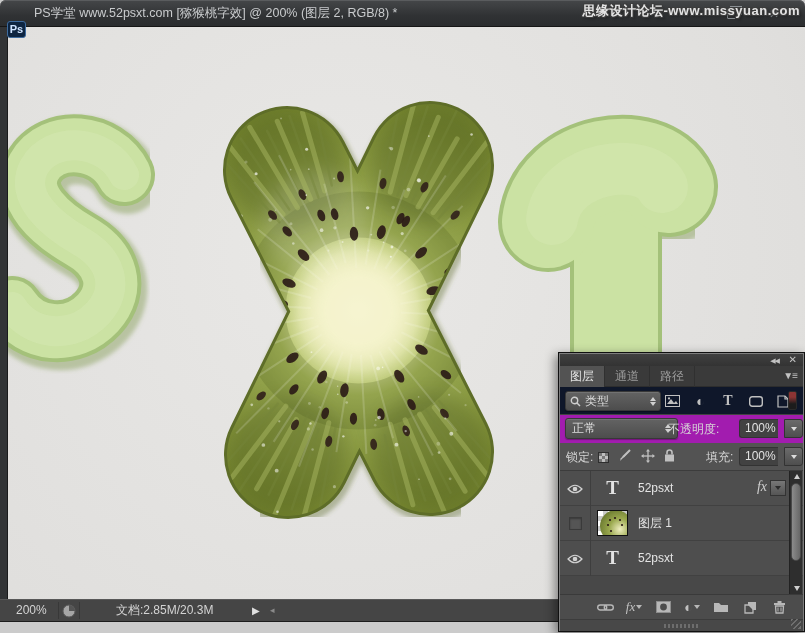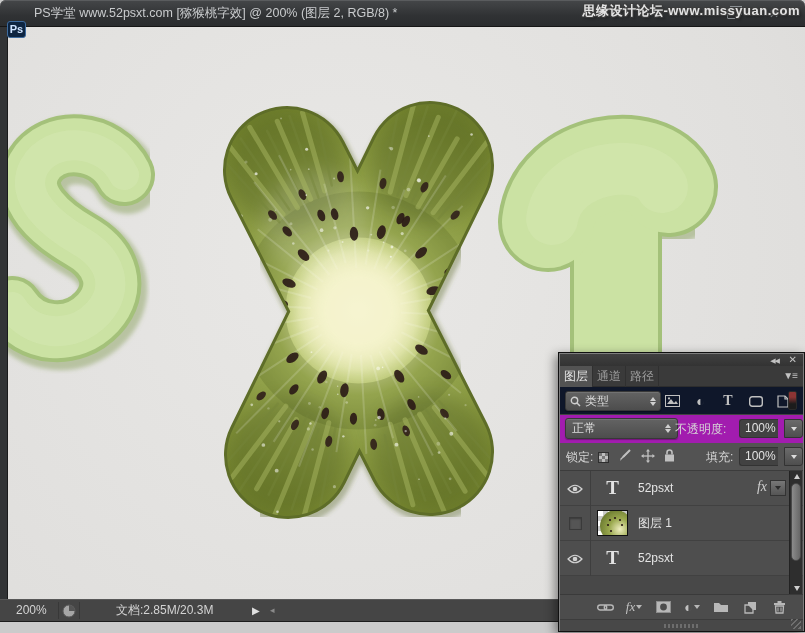--- a/index.html
+++ b/index.html
@@ -42,21 +42,21 @@
   .sb-mini{left:270px;top:0;height:21px;line-height:21px;color:#8a8a8a;font-size:9px;}
 
   
   .panel{left:558px;top:352px;width:247px;height:280px;z-index:5;background:#4f4f4f;
     border:1px solid #101010;box-shadow:inset 0 0 0 1px #7e7e7e,-3px 3px 10px rgba(0,0,0,.45);
     font-size:12px;color:#d6d6d6;}
   .p-top{left:1px;top:1px;width:243px;height:12px;background:linear-gradient(#404040,#333);}
   .p-collapse{right:24px;top:1px;font-size:7px;color:#c2c2c2;letter-spacing:-1px;line-height:11px;}
   .p-close{right:6px;top:0;font-size:10px;color:#c2c2c2;line-height:12px;}
   .p-tabs{left:1px;top:13px;width:243px;height:21px;background:#3a3a3a;border-bottom:1px solid #2d2d2d;}
-  .tab{display:inline-block;height:21px;line-height:21px;padding:0 4px;color:#9c9c9c;border-right:1px solid #303030;}
+  .tab{display:inline-block;height:21px;line-height:21px;padding:0 10px;color:#9c9c9c;border-right:1px solid #303030;}
   .tab.active{background:#535353;color:#e4e4e4;}
   .p-menu{right:6px;top:4px;color:#c2c2c2;font-size:10px;letter-spacing:-1px;}
 
   .p-filter{left:1px;top:34px;width:243px;height:28px;background:#0f172a;border-bottom:1px solid #434343;}
   .dd{background:linear-gradient(#636363,#4d4d4d);border:1px solid #383838;border-radius:3px;
     box-shadow:inset 0 1px 0 rgba(255,255,255,.1),0 1px 1px rgba(0,0,0,.3);
     display:flex;align-items:center;color:#dcdcdc;}
   .f-dd{left:5px;top:4px;width:96px;height:20px;padding:0 4px;}
   .updown{margin-left:auto;display:flex;flex-direction:column;align-items:center;gap:1px;}
   .updown i{width:0;height:0;border-left:3px solid transparent;border-right:3px solid transparent;display:block;}
@@ -455,21 +455,21 @@
   </div>
 
   <div class="abs p-blend">
     <div class="abs dd b-dd">
       <span>正常</span>
       <span class="updown">
           <i class="u"></i>
           <i class="d"></i>
         </span>
     </div>
-    <span class="lbl" style="left:115px">不透明度:</span>
+    <span class="lbl" style="left:108px">不透明度:</span>
     <span class="valbox" style="left:179px">100%</span>
     <span class="dbtn" style="left:224px">
         <i></i>
       </span>
   </div>
 
   <div class="abs p-lock">
     <span class="lbl" style="left:6px">锁定:</span>
     <div class="abs l-icons">
       <span class="checker-ico"></span>

